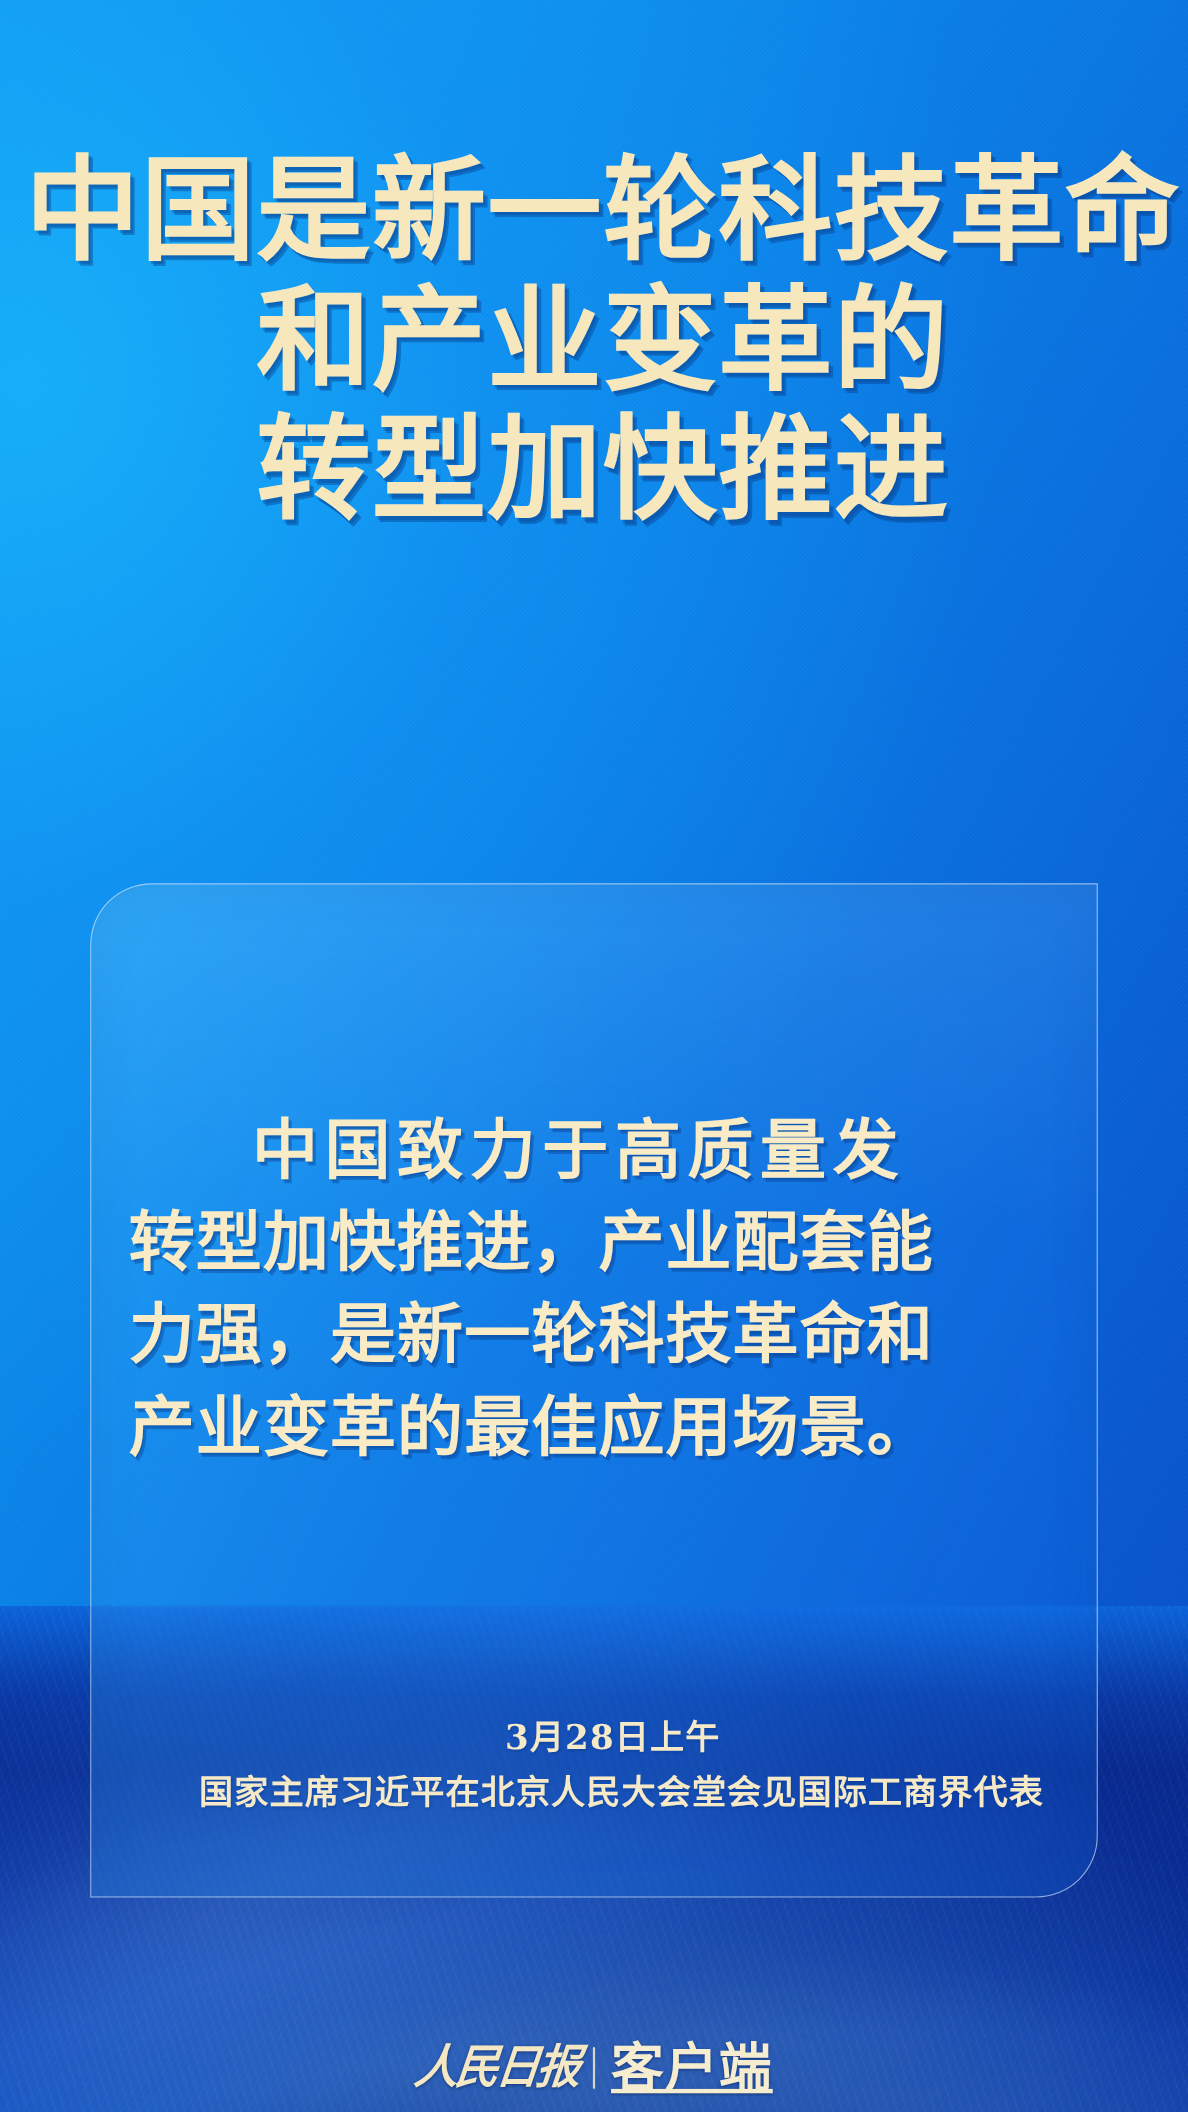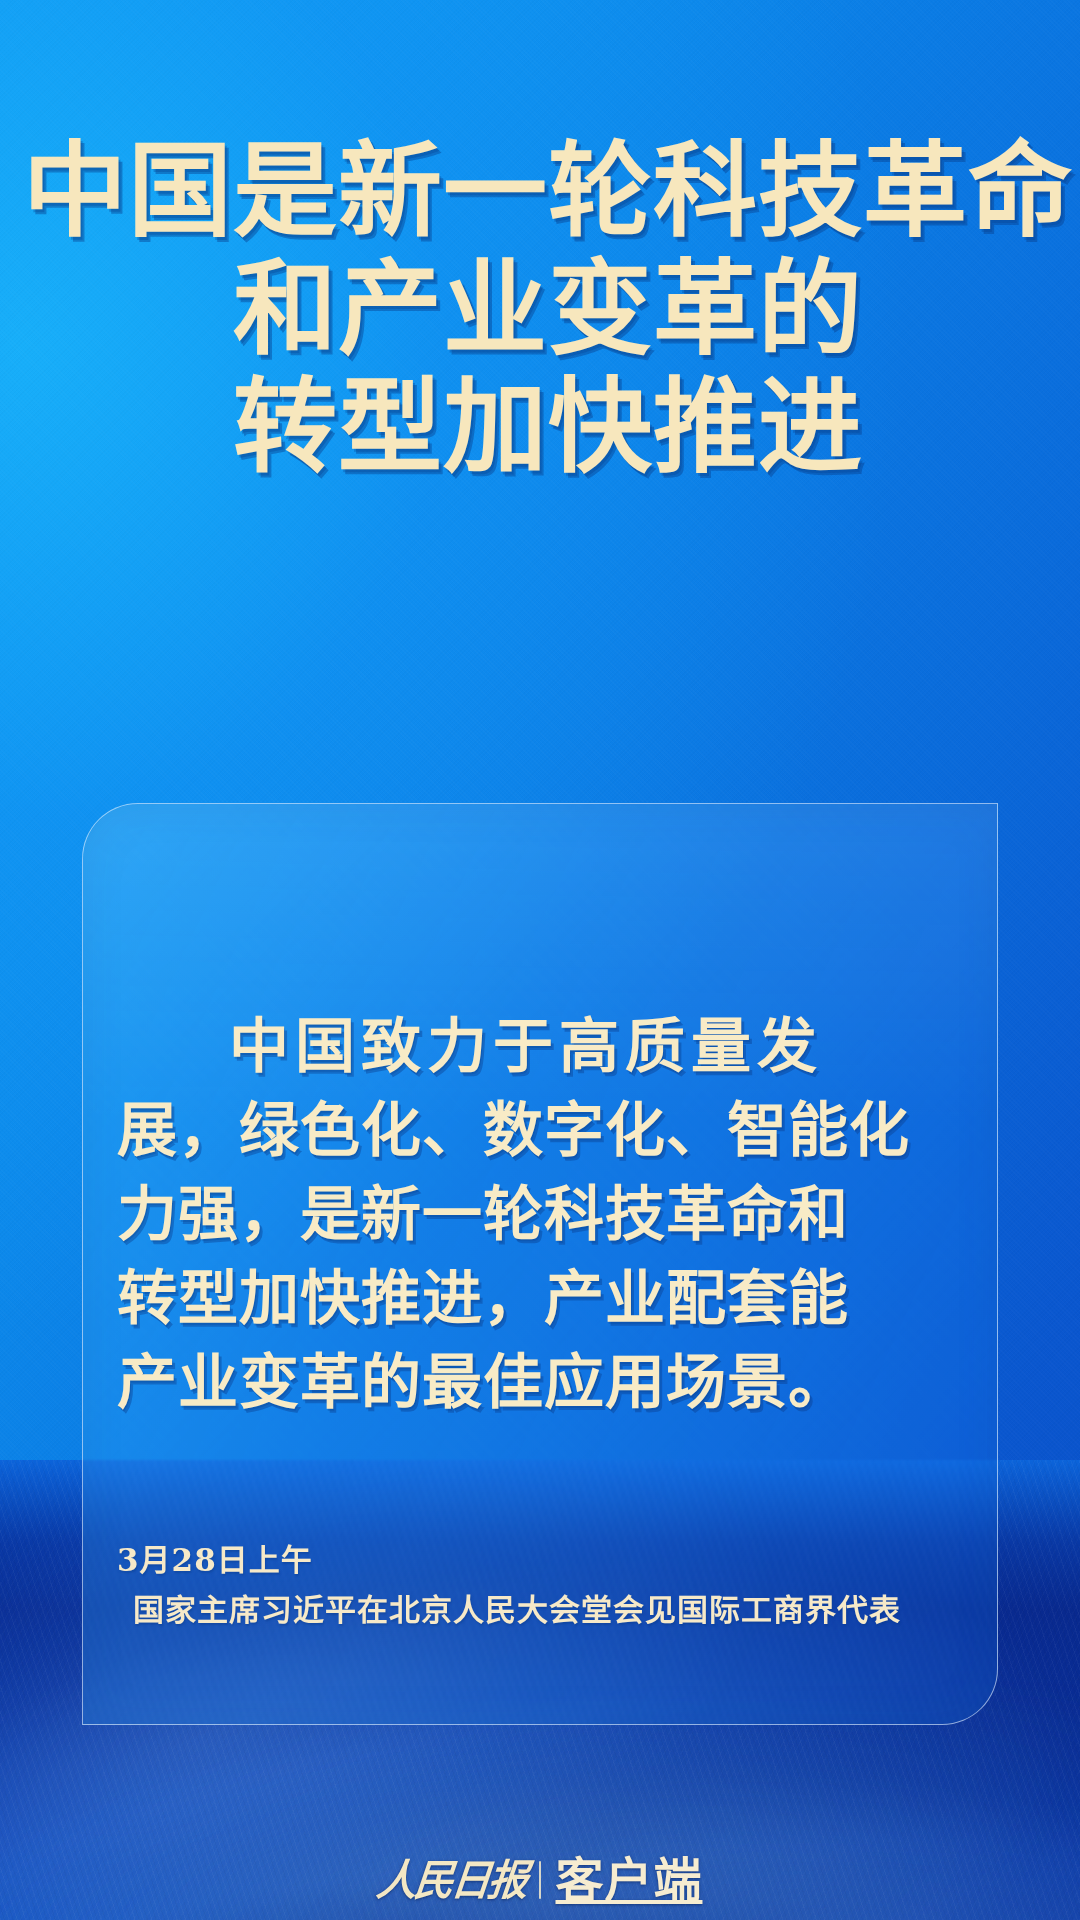--- a/index.html
+++ b/index.html
@@ -112,21 +112,22 @@
   .quote-body .qb-line.first { text-indent:112px; letter-spacing:6px; }
   .quote-body .qb-line.l2 { letter-spacing:1px; }
   .quote-body .qb-line.l3 { letter-spacing:1px; }
   .quote-body .qb-line.l4 { letter-spacing:1px; }
   .quote-body .qb-line.l5 { letter-spacing:1px; }
 
   
   .caption {
     position:absolute;
     left:0; right:0;
-    bottom:88px;
+    bottom:68px;
+    text-align:center;
     padding-left:34px;
   }
   .caption .cap-line {
     display:block;
     color:#f6e9c8;
     font-family:"DejaVu Serif","Liberation Serif",serif;
     font-weight:700;
     letter-spacing:1px;
     white-space:nowrap;
     text-shadow:1px 2px 2px rgba(8,55,130,.35);
@@ -271,23 +272,22 @@
     <div class="wave w4"></div>
     <div class="threads"></div>
     <div class="threads2"></div>
   </div>
 
   <div class="quote-card">
     <div class="card-sheen"></div>
 
     <div class="quote-body">
       <span class="qb-line first">中国致力于高质量发</span>
-      <span class="qb-line l2">展，绿色化、数字化、智能化</span>
+      <span class="qb-line l3">转型加快推进，产业配套能</span>
       <span class="qb-line l4">力强，是新一轮科技革命和</span>
-      <span class="qb-line l3">转型加快推进，产业配套能</span>
       <span class="qb-line l5">产业变革的最佳应用场景。</span>
     </div>
 
     <div class="caption">
       <span class="cap-line cap-date">3月28日上午</span>
       <span class="cap-line cap-desc">国家主席习近平在北京人民大会堂会见国际工商界代表</span>
     </div>
   </div>
 
   <div class="footer-logo">

